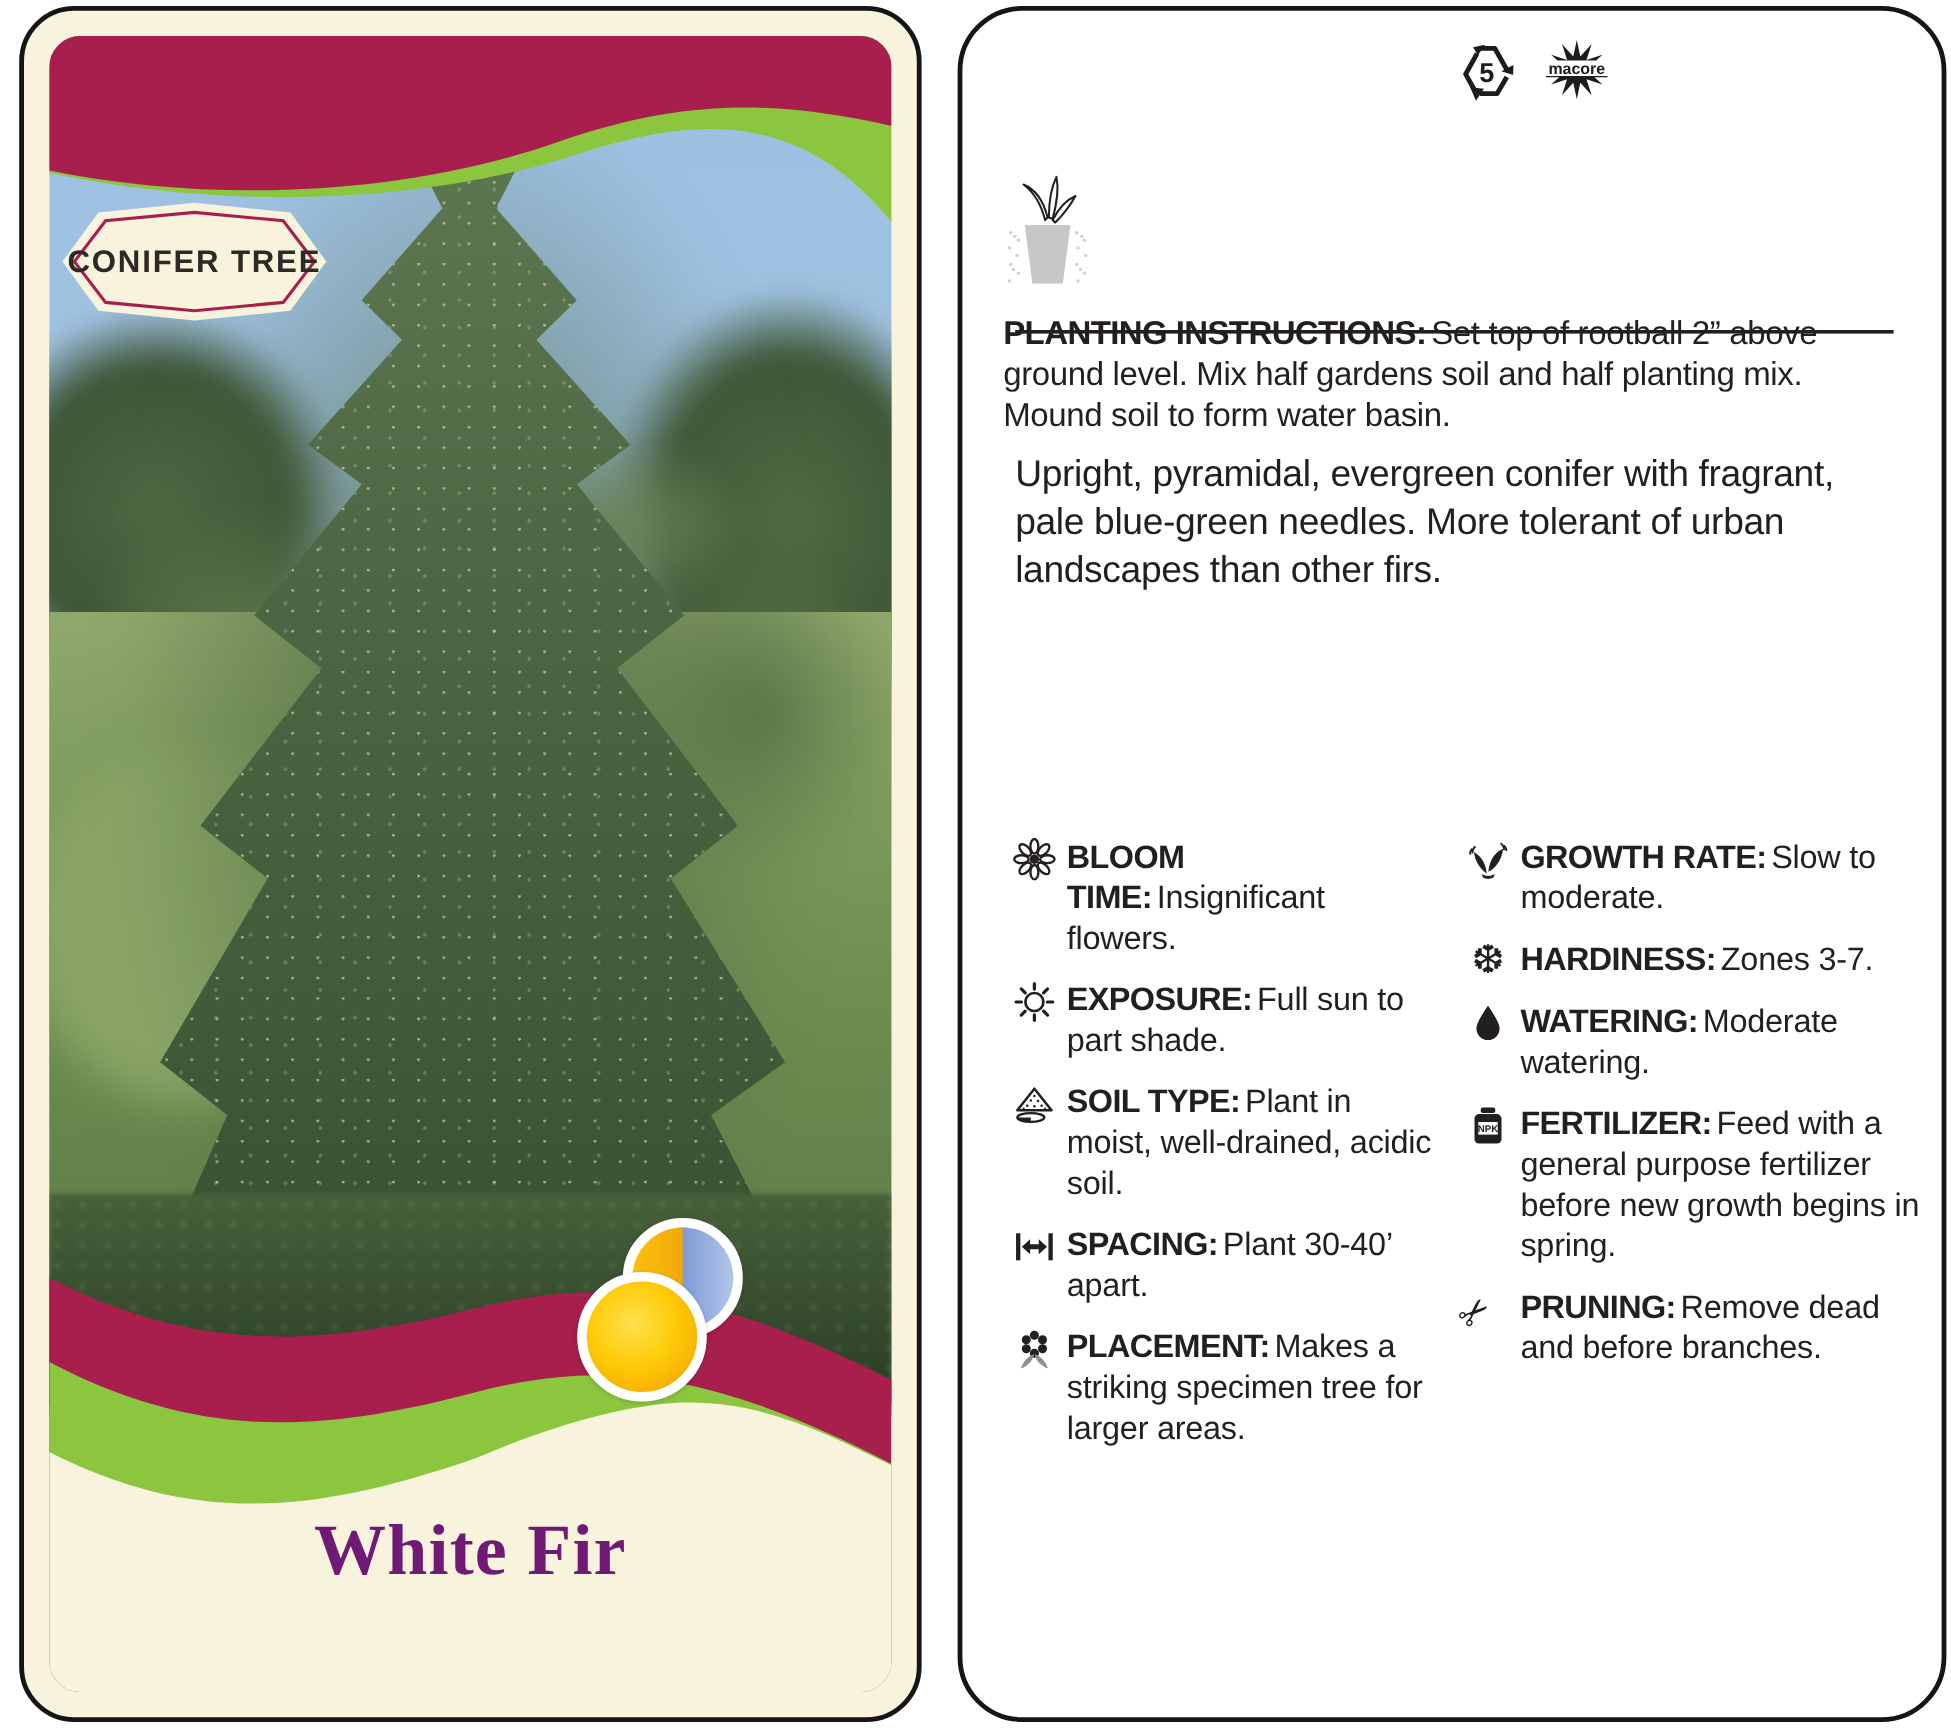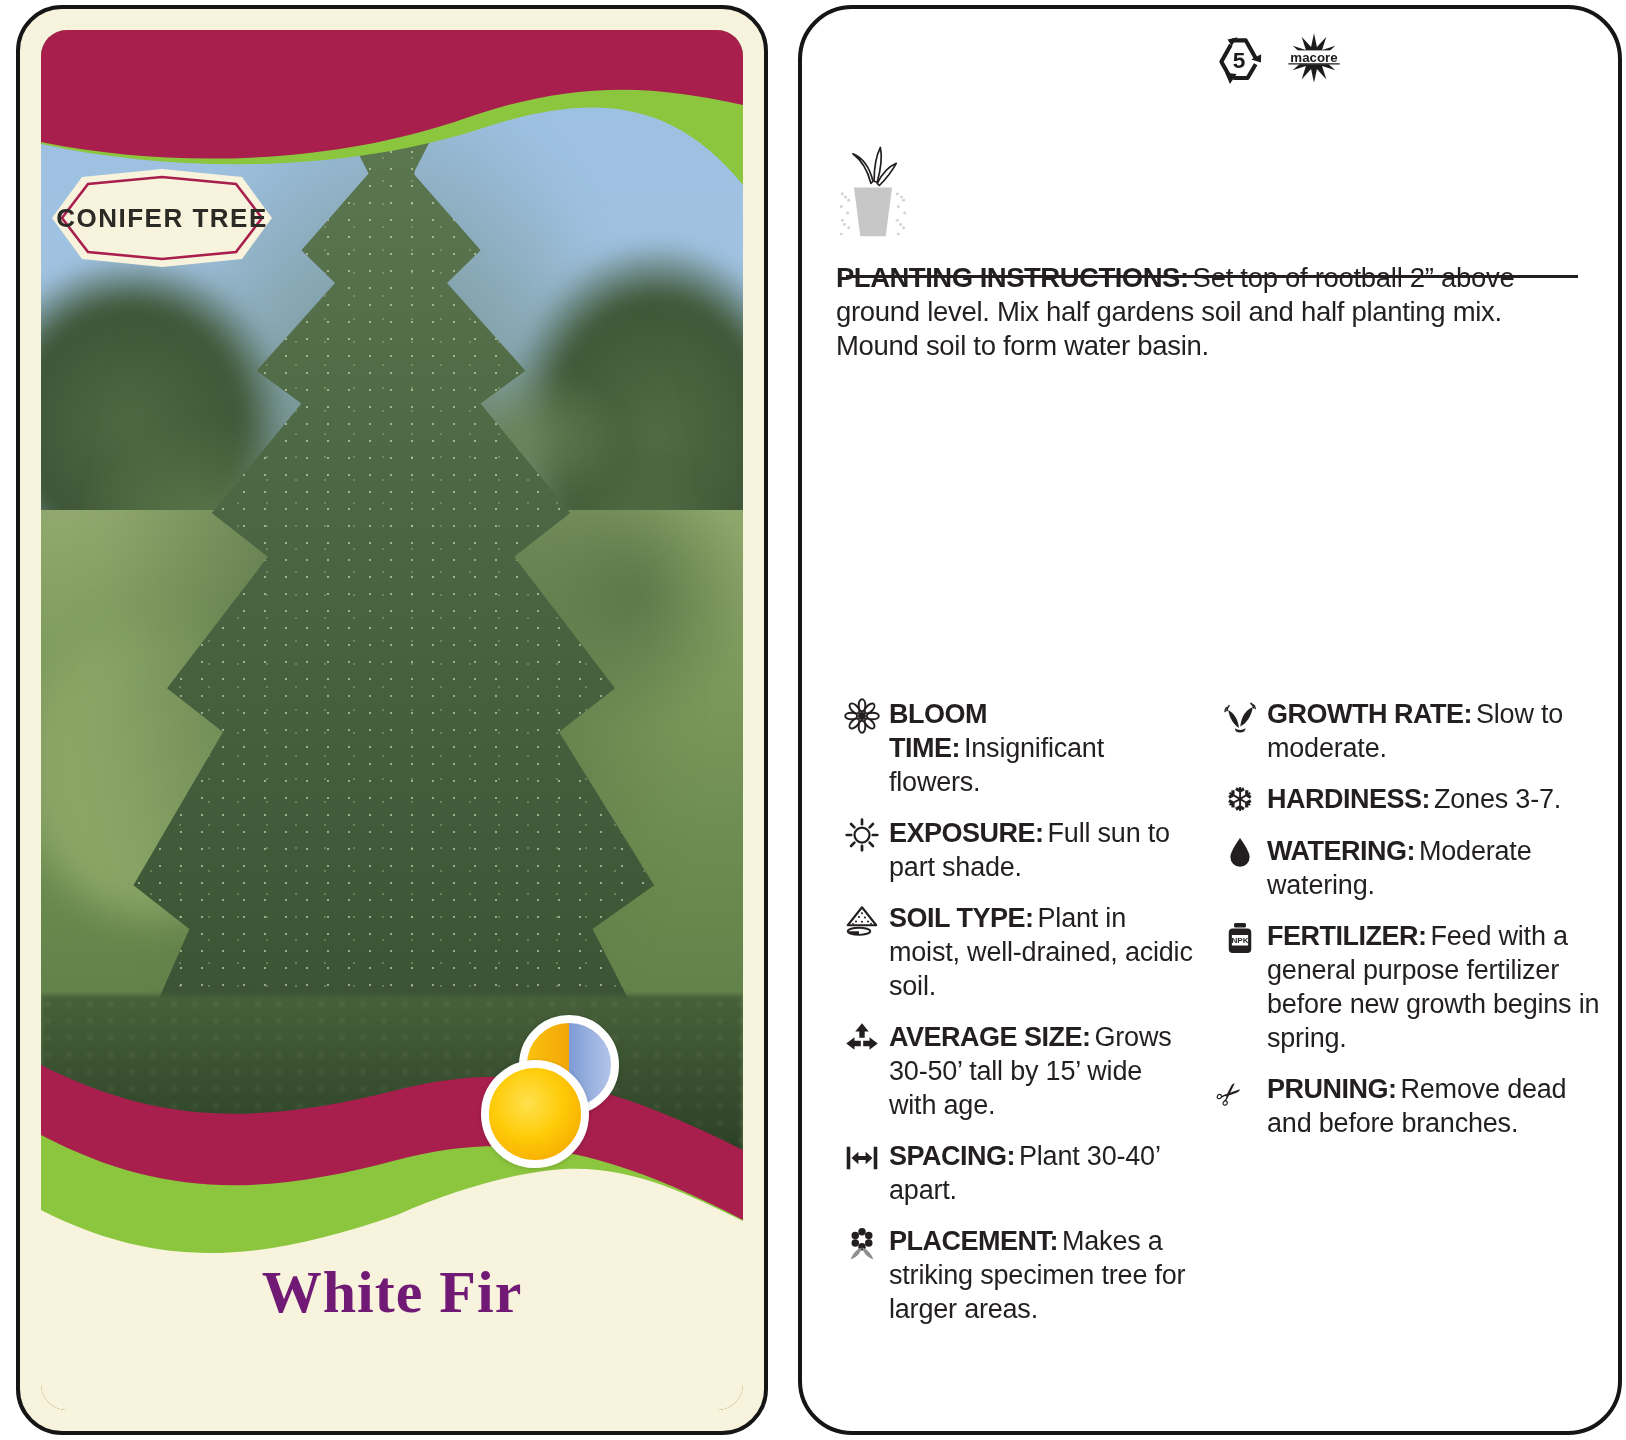--- a/index.html
+++ b/index.html
@@ -189,20 +189,21 @@
       </g>
     </svg>
     <div class="planting-text">
       <span class="b-label">PLANTING INSTRUCTIONS:</span><span>Set top of rootball 2” above ground level. Mix half gardens soil and half planting mix. Mound soil to form water basin.</span>
     </div>
   </div>
 
   <div class="divider"></div>
 
 
+  <p class="description">Upright, pyramidal, evergreen conifer with fragrant, pale blue-green needles. More tolerant of urban landscapes than other firs.</p>
 
   <div class="care-grid">
 
     <div class="care-col left">
 
       <div class="care-item">
         <span class="care-icon">
           <svg width="36" height="36" viewBox="0 0 24 24">
             <g fill="none" stroke="#231f20" stroke-width="1.3">
               <ellipse cx="12" cy="4.8" rx="2.2" ry="4"></ellipse>
@@ -253,30 +254,20 @@
               <circle cx="18" cy="14.5" r=".6"></circle>
                 <circle cx="6" cy="14.6" r=".6"></circle>
             </g>
             <ellipse cx="10" cy="19.5" rx="7.5" ry="2.4" fill="#ffffff" stroke="#231f20" stroke-width="1.3"></ellipse>
             <path d="M2.5 19.5 A7.5 2.4 0 0 0 10 21.9 L10 19.5 Z" fill="#231f20"></path>
           </svg>
         </span>
         <div class="care-text"><span class="b-label">SOIL TYPE:</span><span>Plant in moist, well-drained, acidic soil.</span></div>
       </div>
 
-      <div class="care-item">
-        <span class="care-icon">
-          <svg width="36" height="36" viewBox="0 0 24 24" fill="#231f20">
-            <path d="M12 1.5 L16.5 7 H13.8 V11.2 H10.2 V7 H7.5 Z"></path>
-            <path d="M1.5 15 L7 10.8 V13.2 H11.2 V16.8 H7 V19.2 Z"></path>
-            <path d="M22.5 15 L17 10.8 V13.2 H12.8 V16.8 H17 V19.2 Z"></path>
-          </svg>
-        </span>
-        <div class="care-text"><span class="b-label">AVERAGE SIZE:</span><span>Grows 30-50’ tall by 15’ wide with age.</span></div>
-      </div>
 
       <div class="care-item">
         <span class="care-icon">
           <svg width="36" height="36" viewBox="0 0 24 24" fill="#231f20">
             <rect x="1.8" y="4.5" width="2.4" height="15"></rect>
             <rect x="19.8" y="4.5" width="2.4" height="15"></rect>
             <path d="M5 12 L9.6 7.8 V10.6 H14.4 V7.8 L19 12 L14.4 16.2 V13.4 H9.6 V16.2 Z"></path>
           </svg>
         </span>
         <div class="care-text"><span class="b-label">SPACING:</span><span>Plant 30-40’ apart.</span></div>

